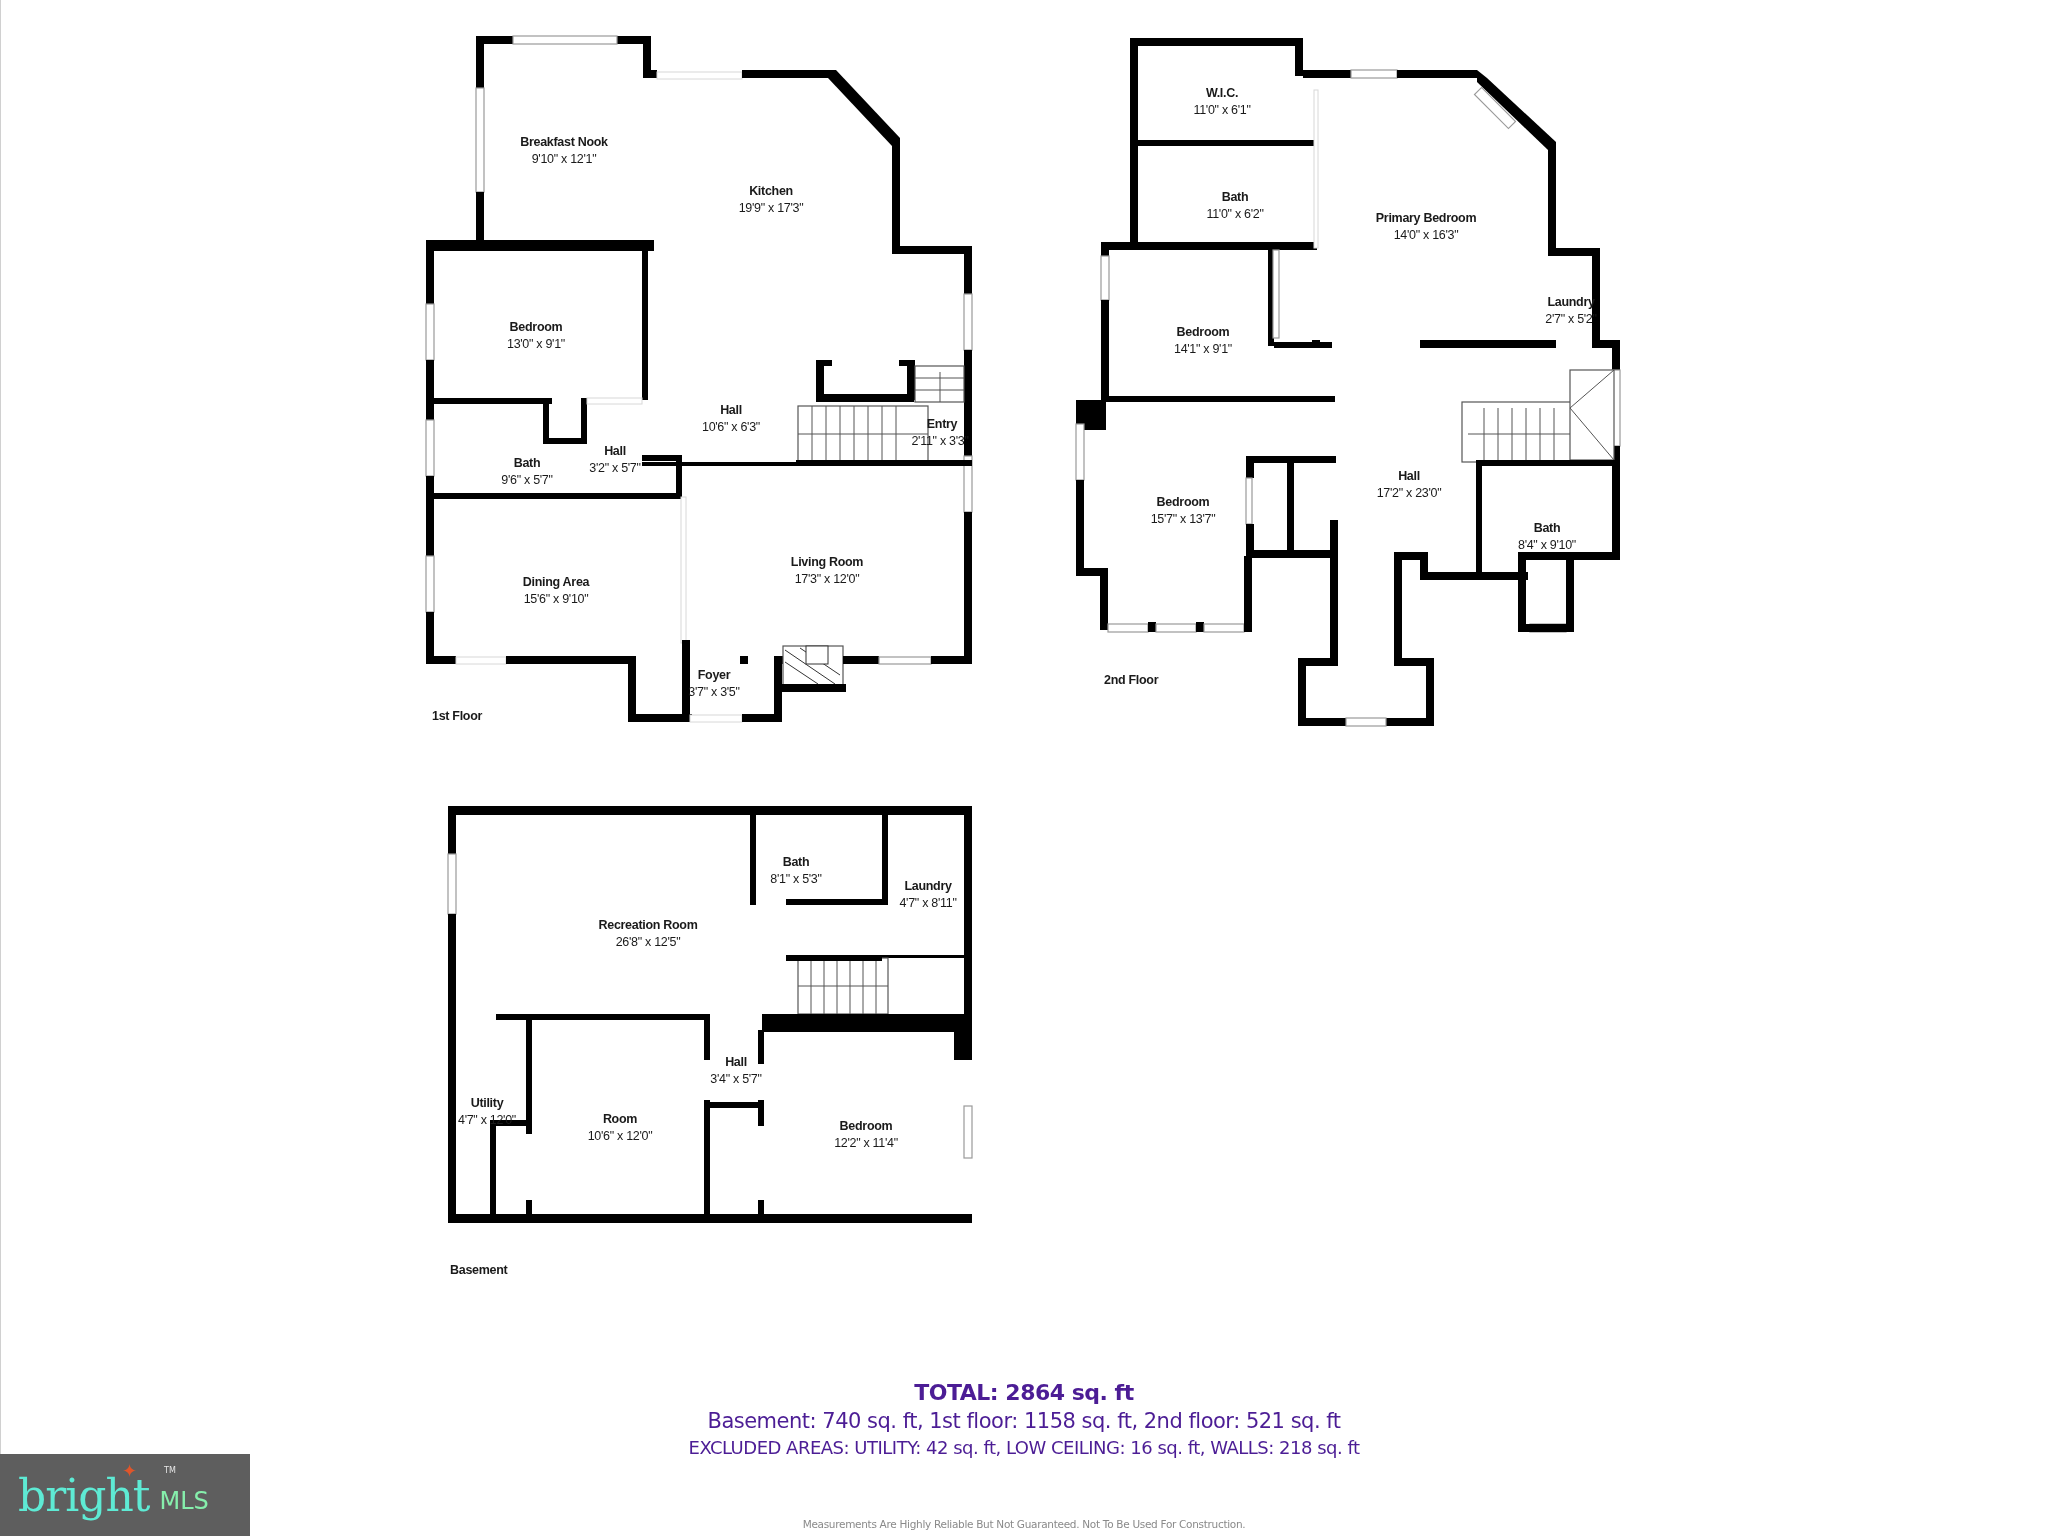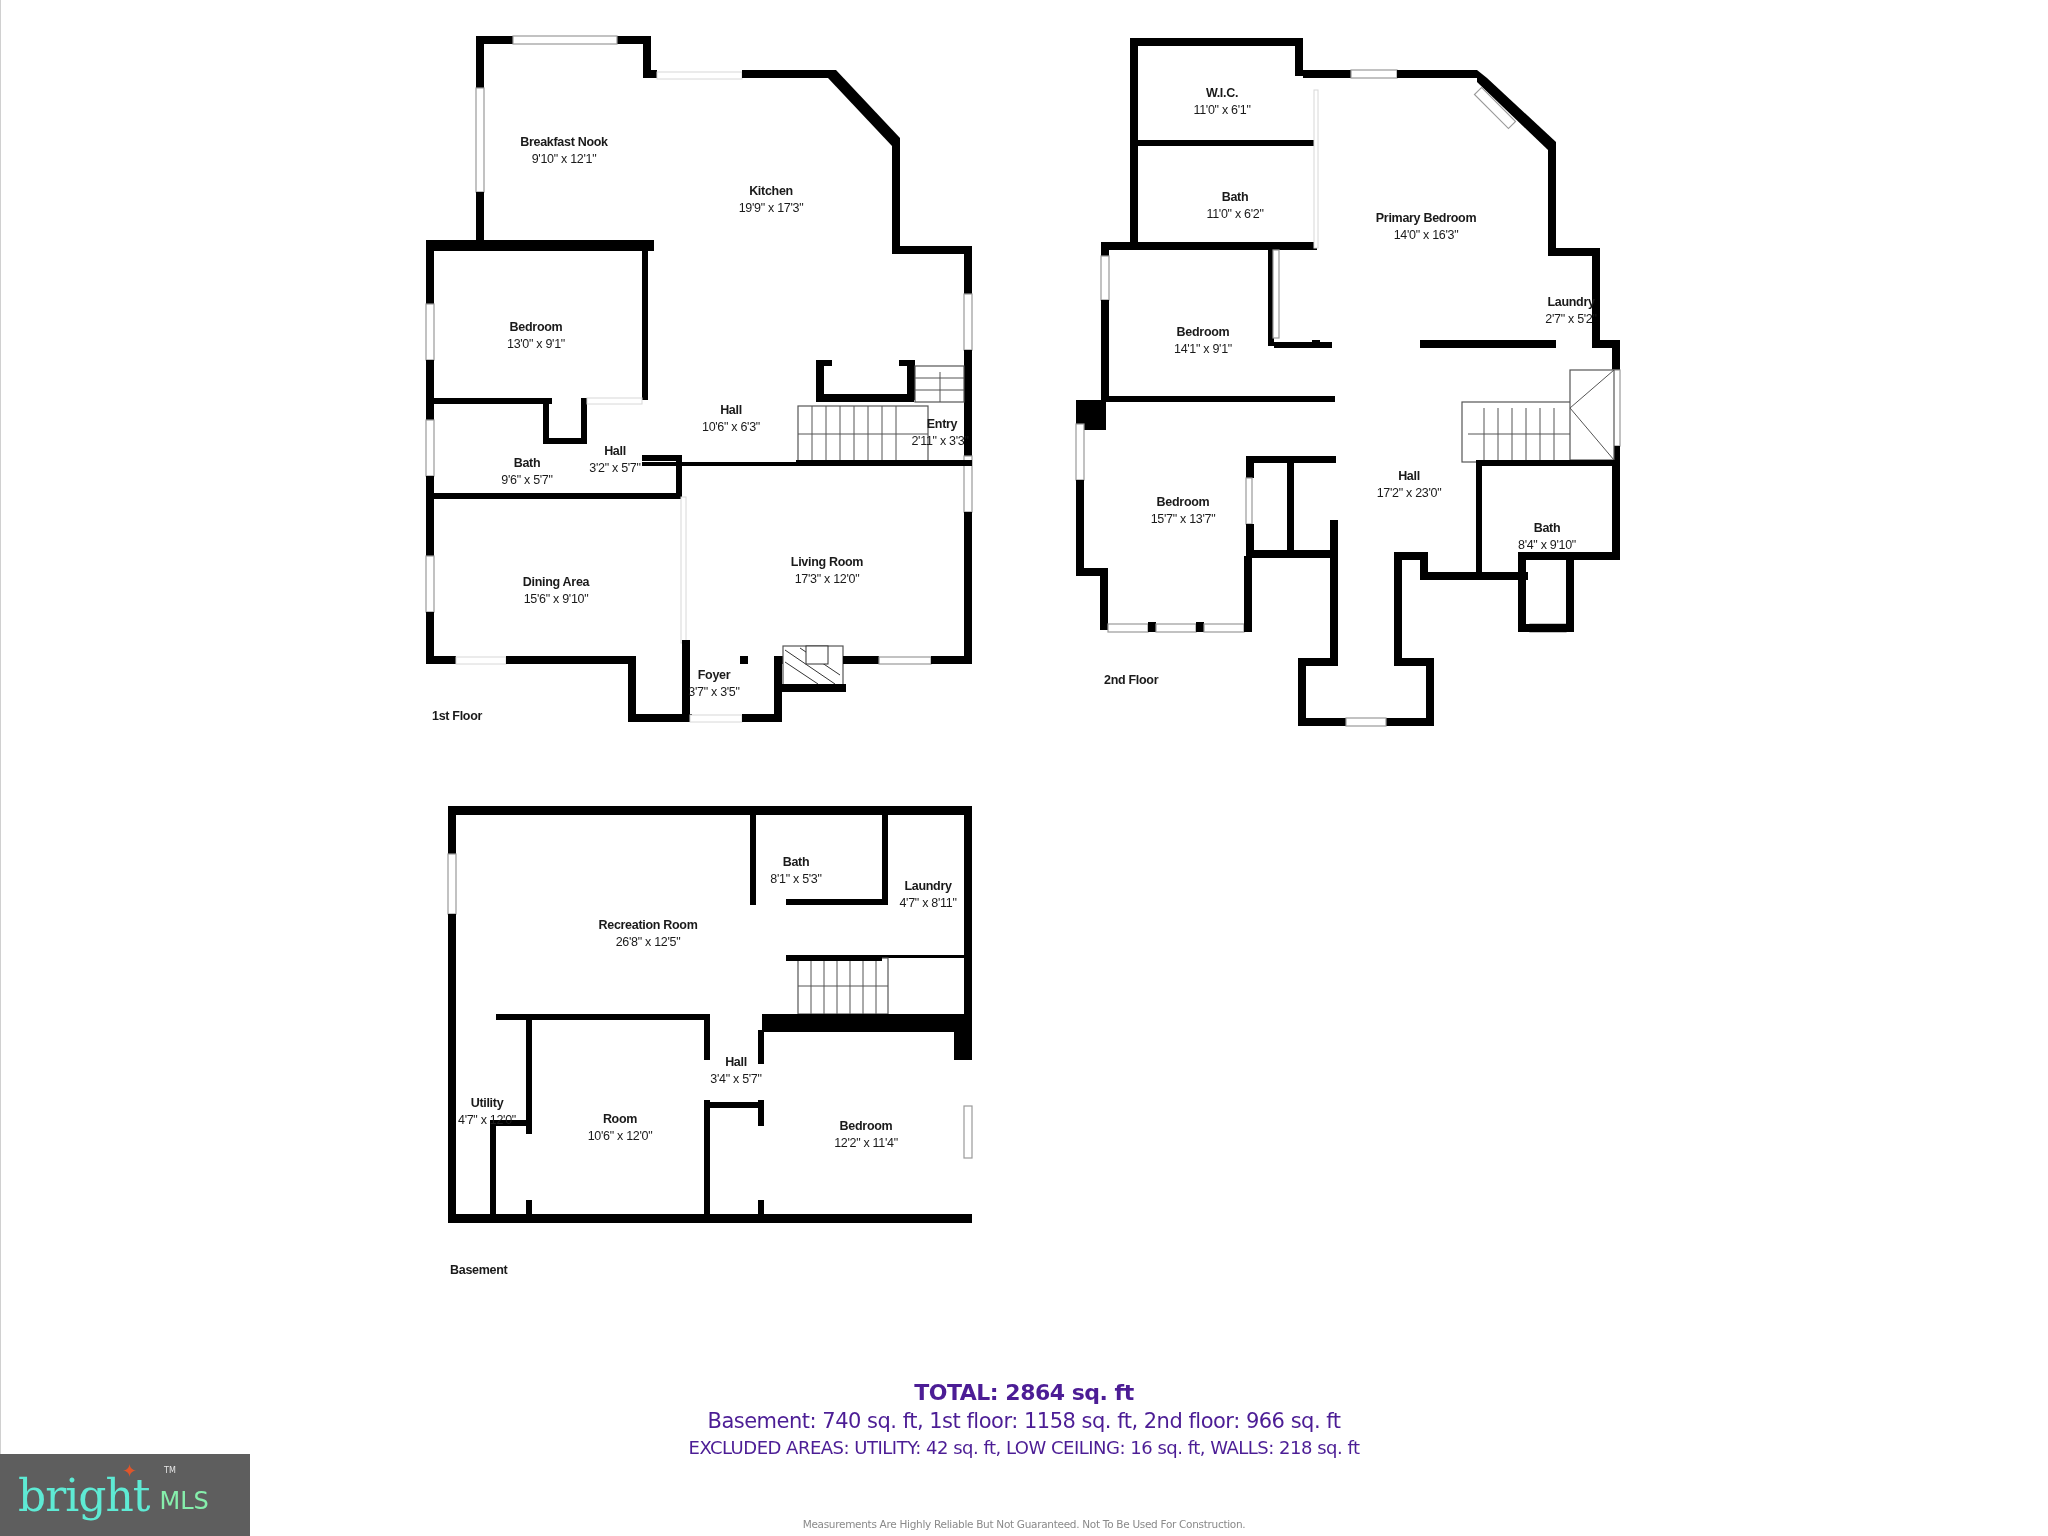--- a/index.html
+++ b/index.html
@@ -313,21 +313,21 @@
     <text class="room-dim" x="620" y="1140">10'6" x 12'0"</text>
     <text class="room-label" x="736" y="1066">Hall</text>
     <text class="room-dim" x="736" y="1083">3'4" x 5'7"</text>
     <text class="room-label" x="866" y="1130">Bedroom</text>
     <text class="room-dim" x="866" y="1147">12'2" x 11'4"</text>
     <text class="floor-label" x="450" y="1274">Basement</text>
   </g>
 </svg>
 
 <div class="summary total">TOTAL: 2864 sq. ft</div>
-<div class="summary breakdown">Basement: 740 sq. ft, 1st floor: 1158 sq. ft, 2nd floor: 966 sq. ft</div>
+<div class="summary breakdown">Basement: 740 sq. ft, 1st floor: 1158 sq. ft, 2nd floor: 521 sq. ft</div>
 <div class="summary excluded">EXCLUDED AREAS: UTILITY: 42 sq. ft, LOW CEILING: 16 sq. ft, WALLS: 218 sq. ft</div>
 <div class="summary disclaimer">Measurements Are Highly Reliable But Not Guaranteed. Not To Be Used For Construction.</div>
 
 <div class="logo">
   <span class="word">bright</span>
   <span class="star">✦</span>
   <span class="tm">TM</span>
   <span class="mls">MLS</span>
 </div>
 

